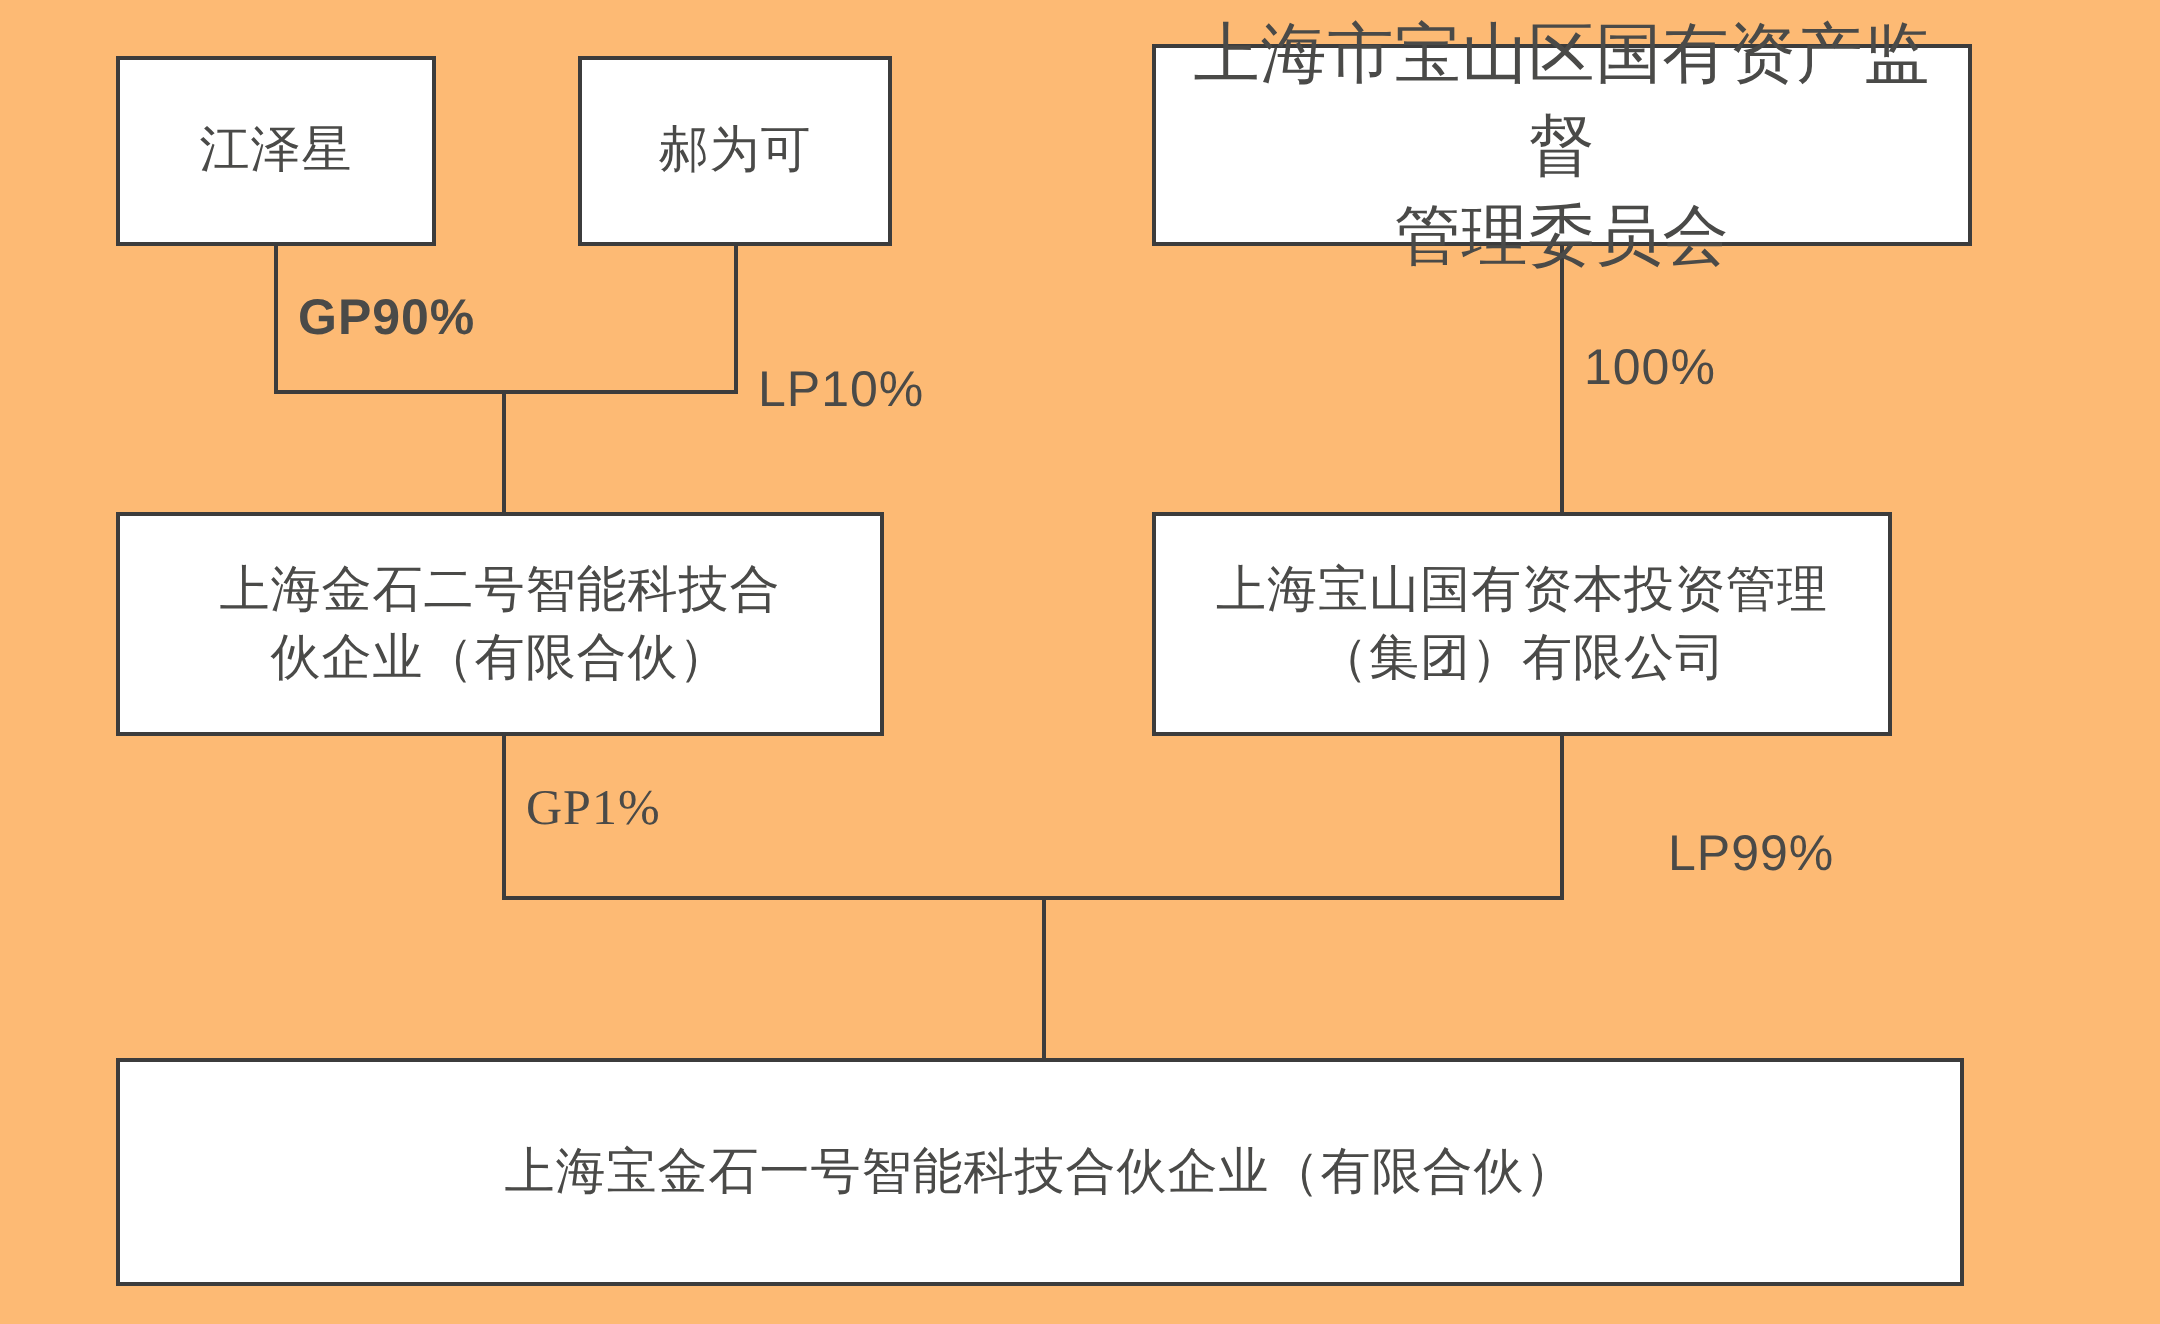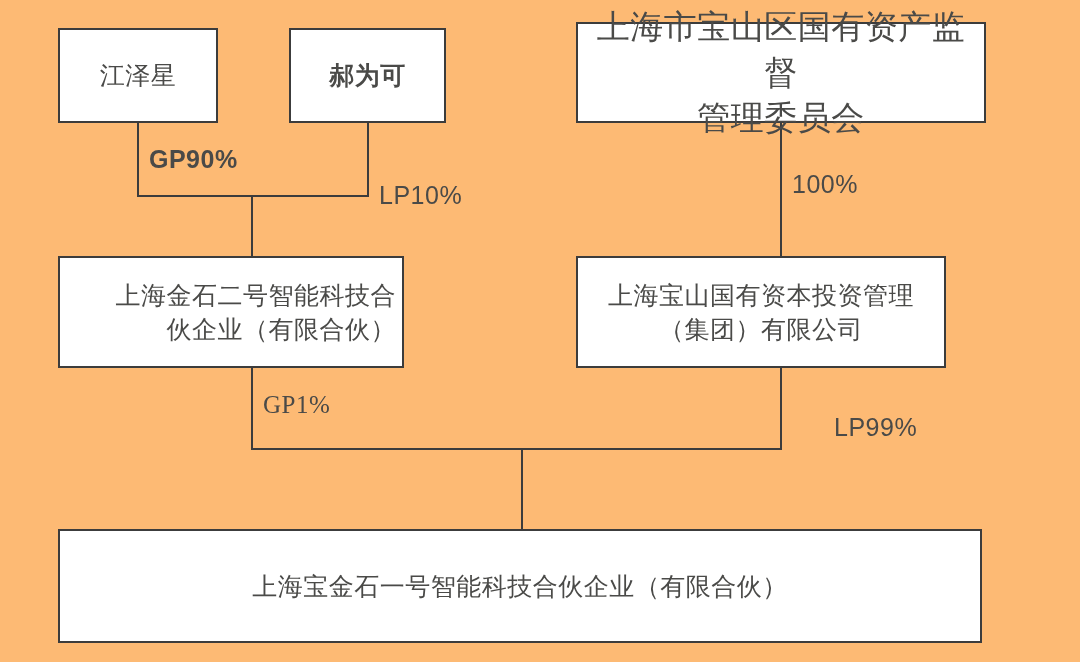--- a/index.html
+++ b/index.html
@@ -35,23 +35,23 @@
   .node-label {
     display: block;
     width: 100%;
     padding: 0 6px;
     box-sizing: border-box;
     white-space: pre-line;
   }
 
   
   #node-jiang-zexing   { left: 58px;  top: 28px;  width: 160px; height: 95px;  font-size: 25px; }
-  #node-hao-weike      { left: 289px; top: 28px;  width: 157px; height: 95px;  font-size: 25px; font-weight: bold; }
+  #node-hao-weike      { left: 289px; top: 28px;  width: 157px; height: 95px;  font-size: 25px; }
   #node-sasac          { left: 576px; top: 22px;  width: 410px; height: 101px; font-size: 33px; }
-  #node-jinshi-no2     { left: 58px;  top: 256px; width: 346px; height: 112px; font-size: 25px; text-align: right; }
+  #node-jinshi-no2     { left: 58px;  top: 256px; width: 384px; height: 112px; font-size: 25px; }
   #node-baoshan-capital{ left: 576px; top: 256px; width: 370px; height: 112px; font-size: 25px; }
   #node-baojinshi-no1  { left: 58px;  top: 529px; width: 924px; height: 114px; font-size: 25px; }
 
   
   .conn {
     position: absolute;
     background: #3c3c3c;
     z-index: 1;
   }
   .conn.v { width: 2px; }

